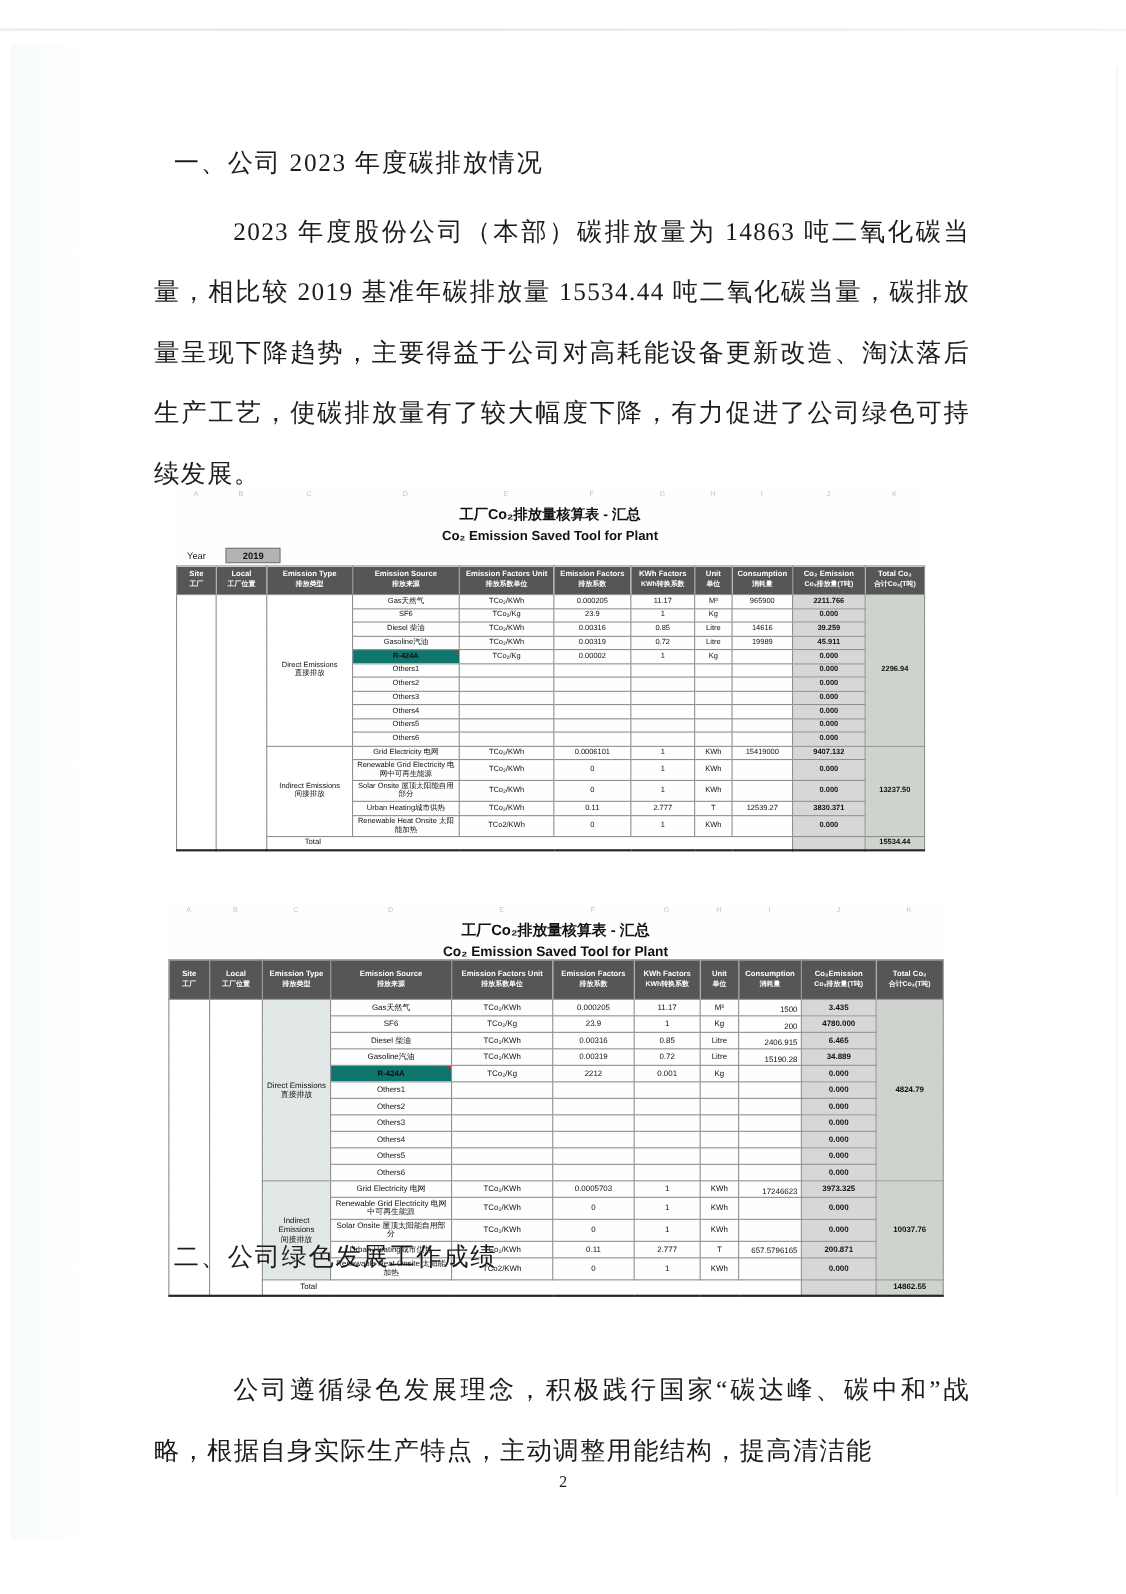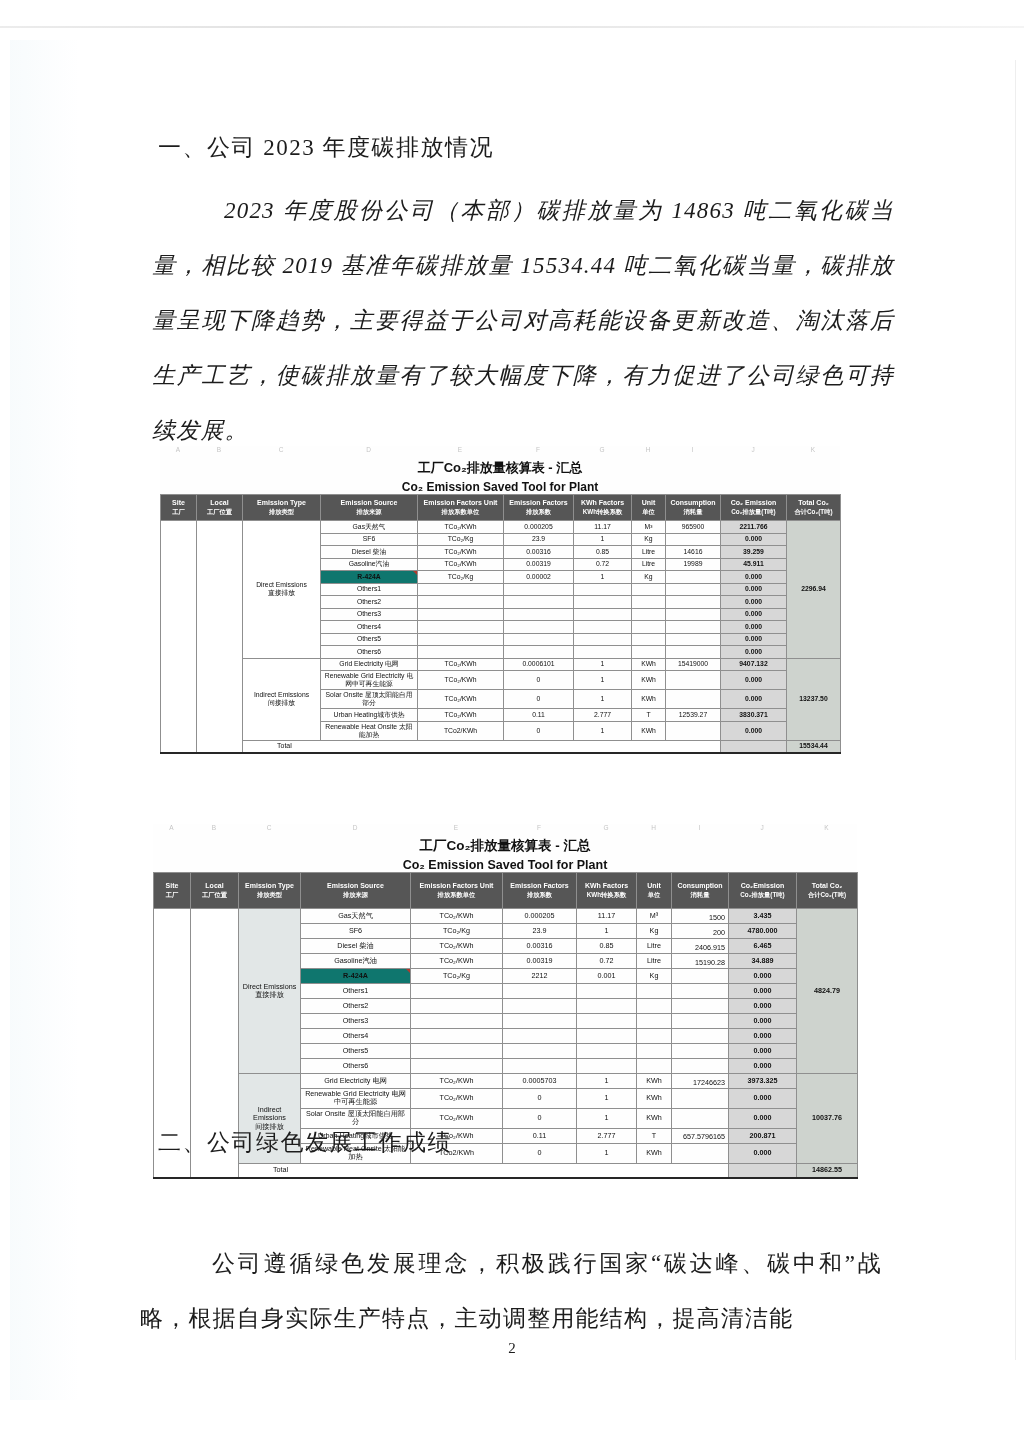--- a/index.html
+++ b/index.html
@@ -56,38 +56,42 @@
 </style>
 </head>
 <body>
 
 <div class="scan-top"></div>
 <div class="scan-left"></div>
 <div class="scan-right"></div>
 
 <div class="heading" style="left:158px;top:132px;">一、公司 2023 年度碳排放情况</div>
 
-<div class="para" style="left:152px;top:183px;width:742px;font-style:italic;">2023 年度股份公司（本部）碳排放量为 14863 吨二氧化碳当量，相比较 2019 基准年碳排放量 15534.44 吨二氧化碳当量，碳排放量呈现下降趋势，主要得益于公司对高耗能设备更新改造、淘汰落后生产工艺，使碳排放量有了较大幅度下降，有力促进了公司绿色可持续发展。</div>
+<div class="para" style="left:140px;top:183px;width:742px;">2023 年度股份公司（本部）碳排放量为 14863 吨二氧化碳当量，相比较 2019 基准年碳排放量 15534.44 吨二氧化碳当量，碳排放量呈现下降趋势，主要得益于公司对高耗能设备更新改造、淘汰落后生产工艺，使碳排放量有了较大幅度下降，有力促进了公司绿色可持续发展。</div>
 
 <div class="xl-shot t1" style="left:160px;top:446px;width:680px;">
   <div class="letters">
       <span style="width: 36px;">A</span>
       <span style="width: 46px;">B</span>
       <span style="width: 78px;">C</span>
       <span style="width: 97px;">D</span>
       <span style="width: 86px;">E</span>
       <span style="width: 70px;">F</span>
       <span style="width: 58px;">G</span>
       <span style="width: 34px;">H</span>
       <span style="width: 55px;">I</span>
       <span style="width: 66px;">J</span>
       <span style="width: 54px;">K</span>
     </div>
   <div class="xl-title">工厂Co₂排放量核算表 - 汇总</div>
   <div class="xl-sub">Co₂ Emission Saved Tool for Plant</div>
+  <div class="xl-year">
+    <span>Year</span>
+    <span class="ycell">2019</span>
+  </div>
   <div class="xl-grid">
       <table class="xl-main">
         <colgroup>
           <col style="width: 36px;">
           <col style="width: 46px;">
           <col style="width: 78px;">
           <col style="width: 97px;">
           <col style="width: 86px;">
           <col style="width: 70px;">
           <col style="width: 58px;">

